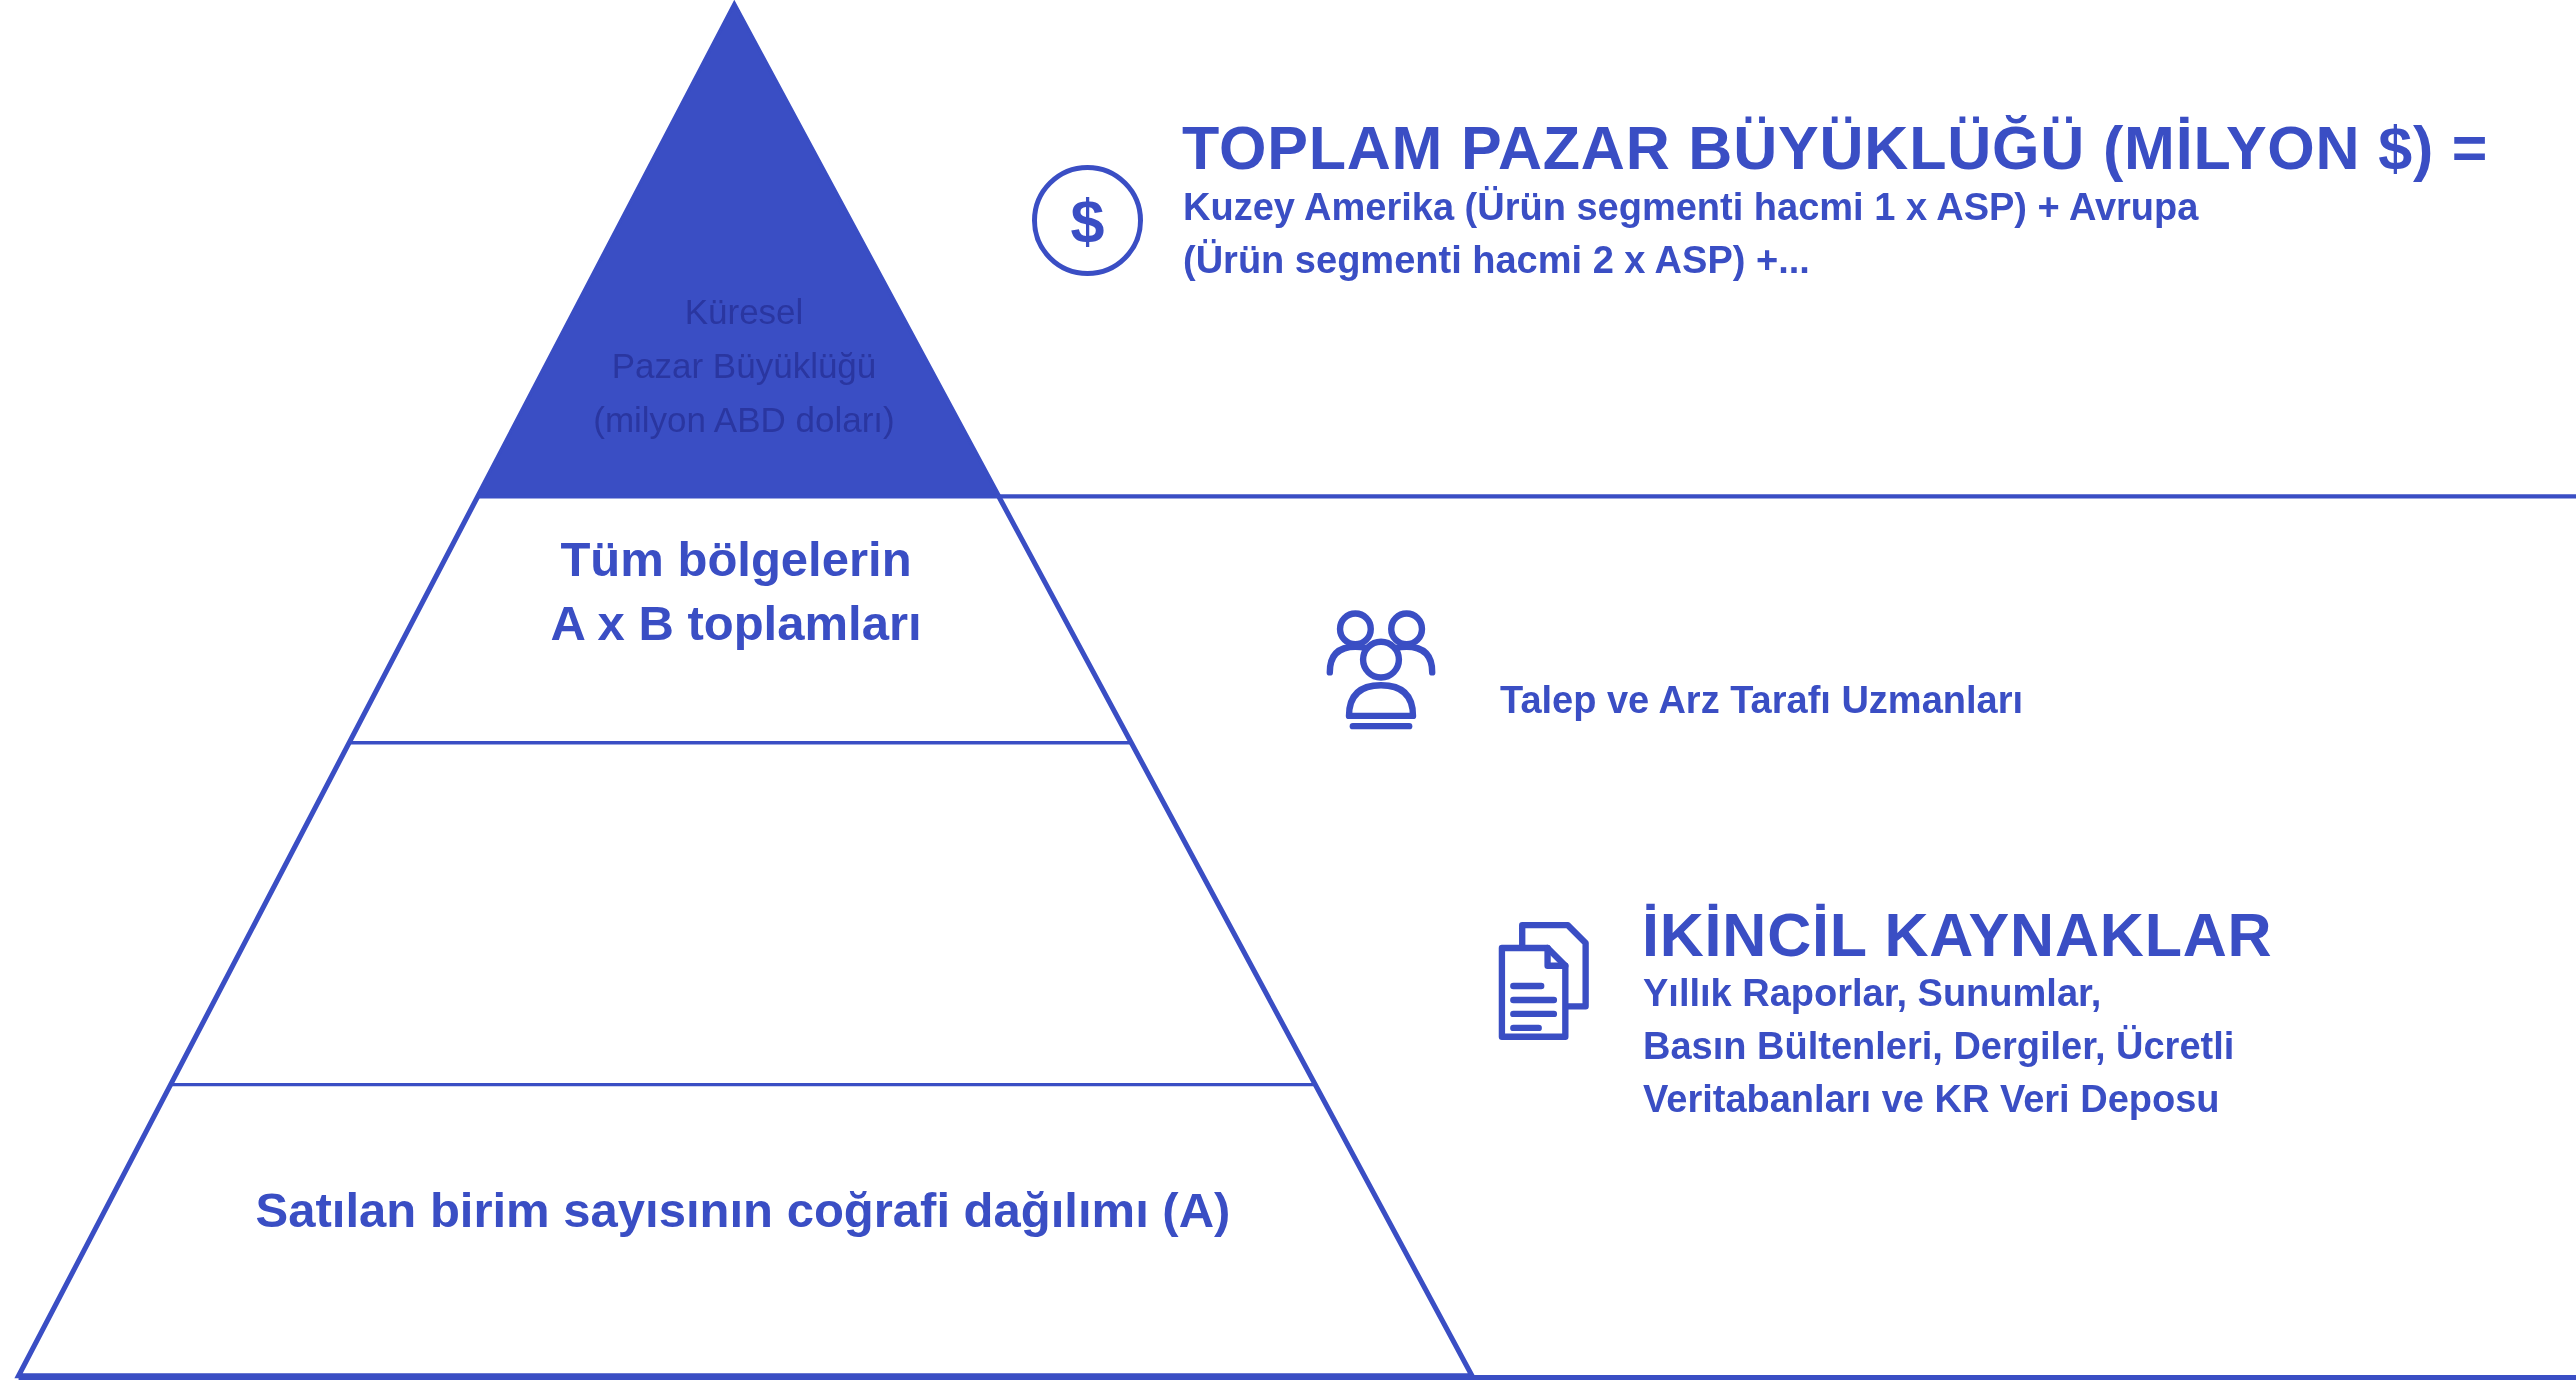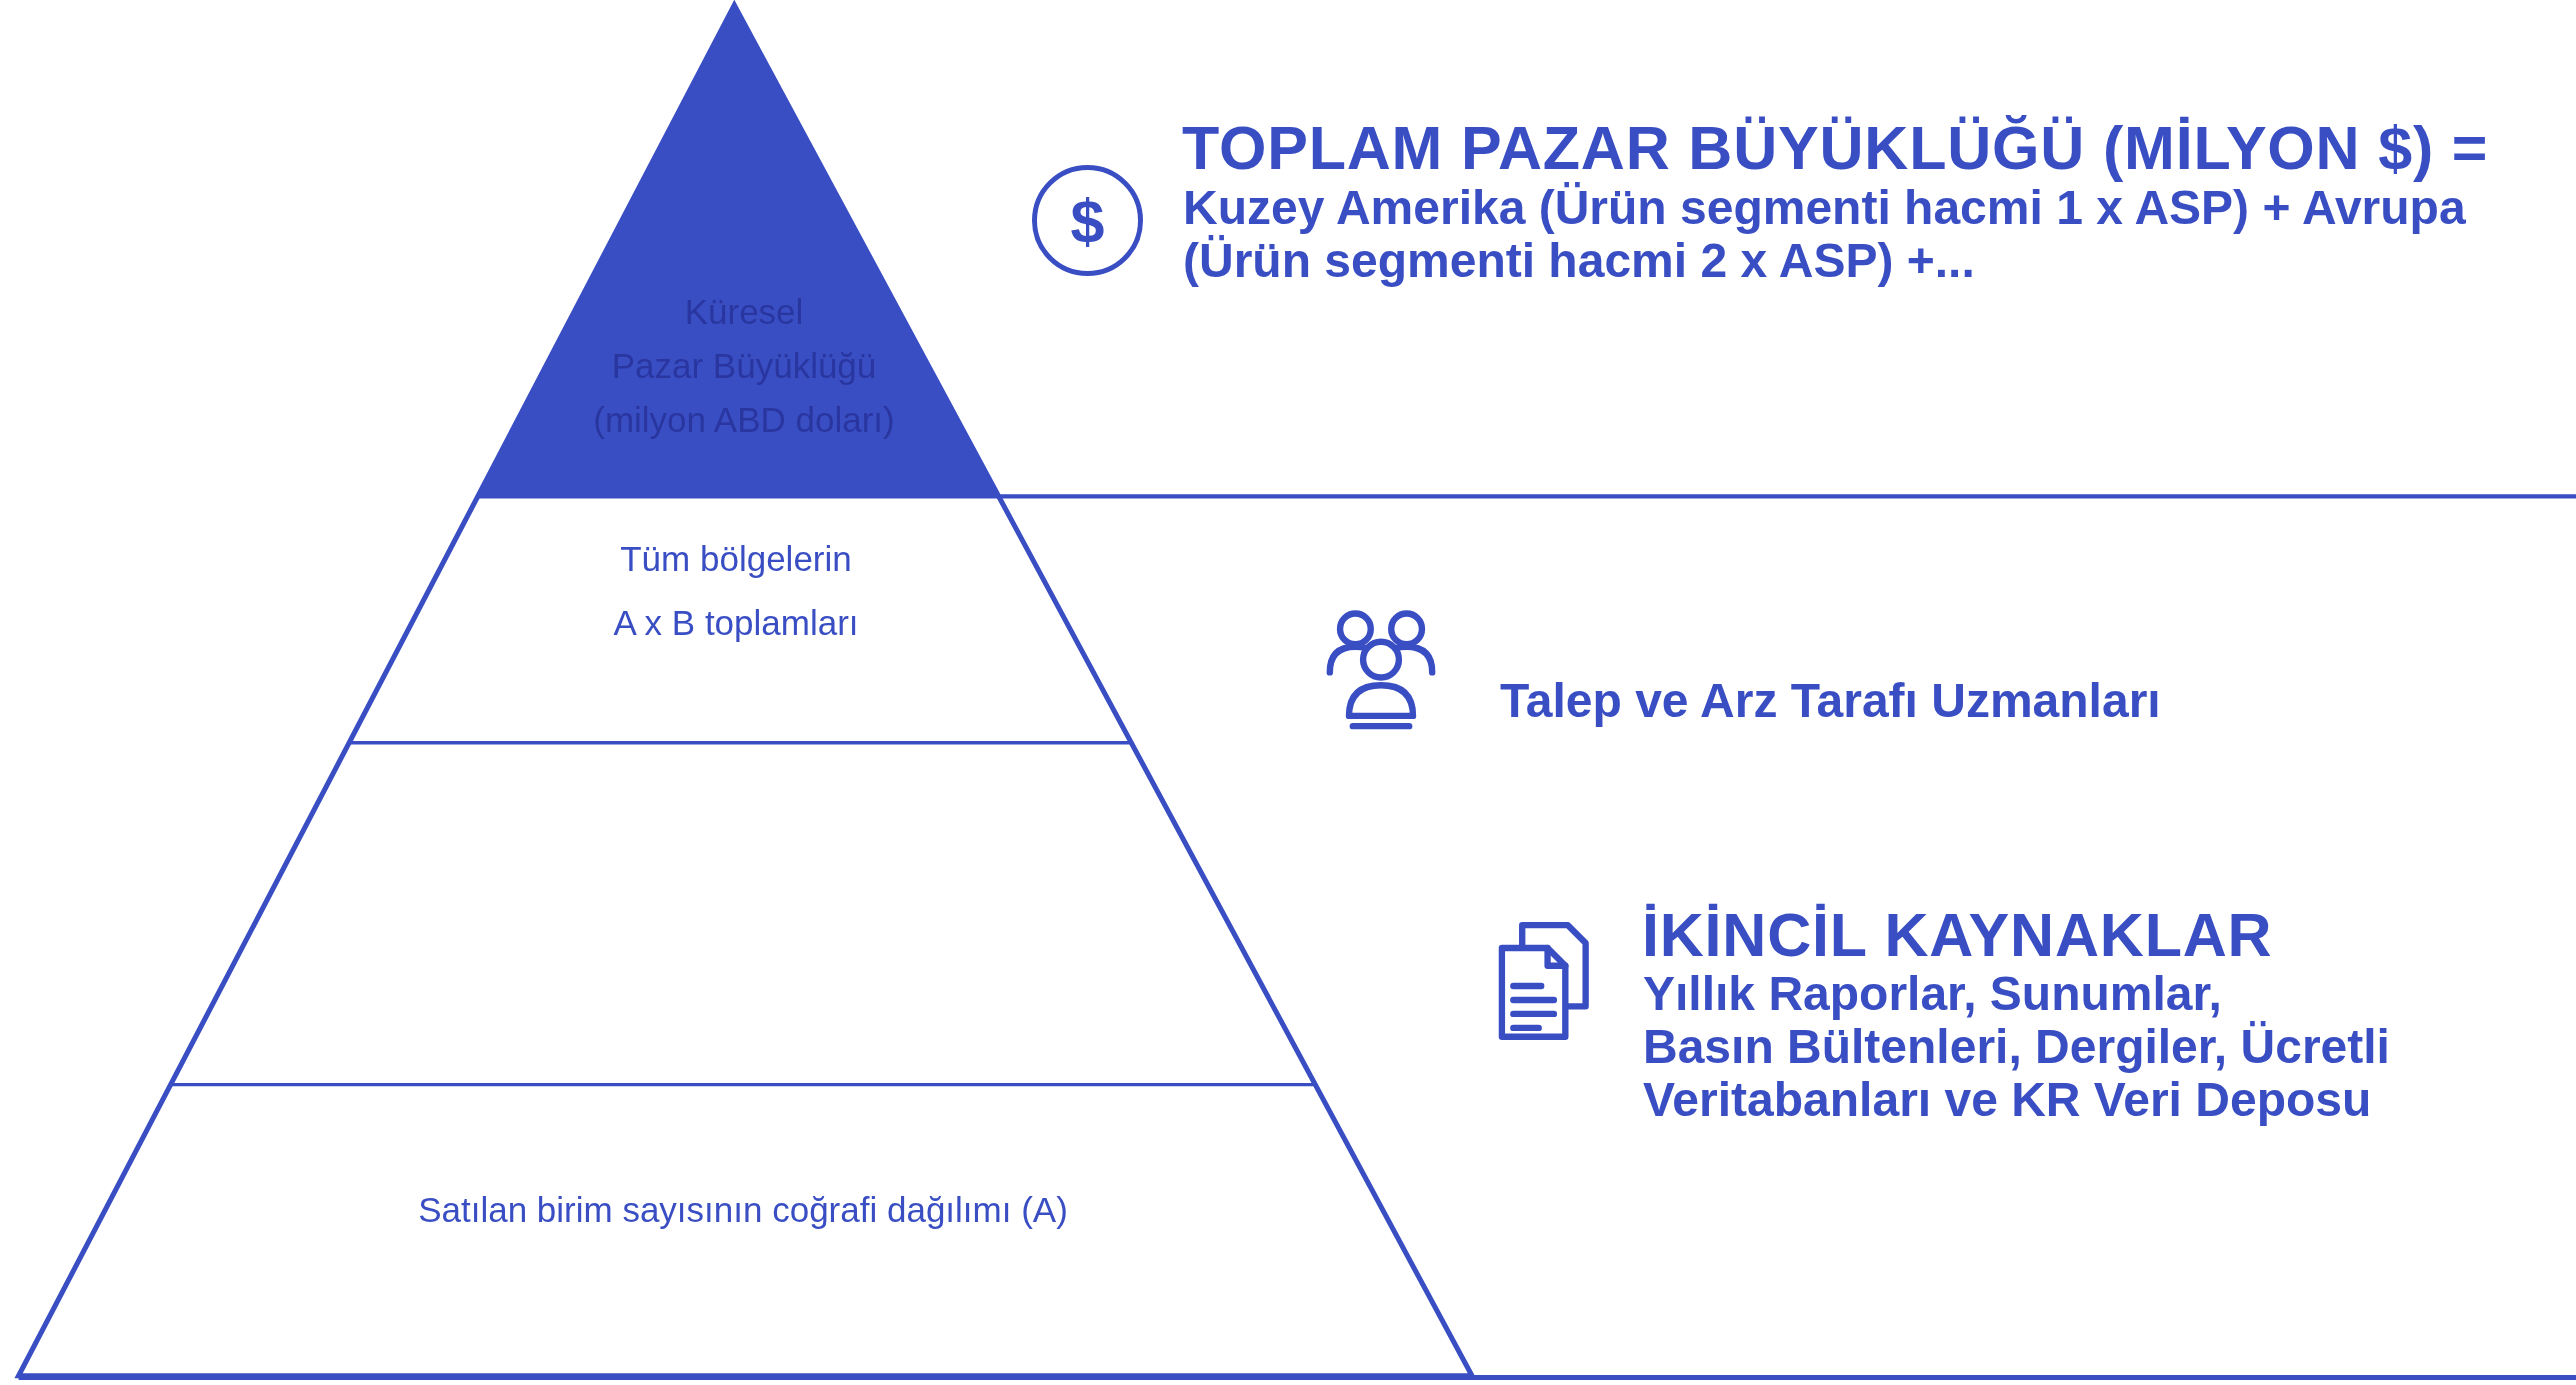--- a/index.html
+++ b/index.html
@@ -18,34 +18,34 @@
   .center { transform: translateX(-50%); text-align: center; }
   .pre { white-space: pre-line; }
 
   .pyramid-top-text {
     font-size: 35px;
     line-height: 54px;
     font-weight: normal;
     color: var(--pyramid-top-text, #2A36A0);
   }
   .pyramid-level-text {
-    font-size: 35px;
+    font-size: 49px;
     line-height: 64px;
-    font-weight: normal;
+    font-weight: bold;
     color: var(--primary, #3A4EC4);
   }
   .ann-title {
     font-size: 61px;
     font-weight: bold;
     letter-spacing: 0.8px;
     color: var(--primary, #3A4EC4);
     white-space: nowrap;
   }
   .ann-body {
-    font-size: 48px;
+    font-size: 38px;
     line-height: 53px;
     font-weight: bold;
     color: var(--primary, #3A4EC4);
   }
   .icon-circle {
     width: 111px; height: 111px;
     border: 5.9px solid var(--primary, #3A4EC4);
     border-radius: 50%;
     display: flex; align-items: center; justify-content: center;
     font-size: 61px; font-weight: bold;

